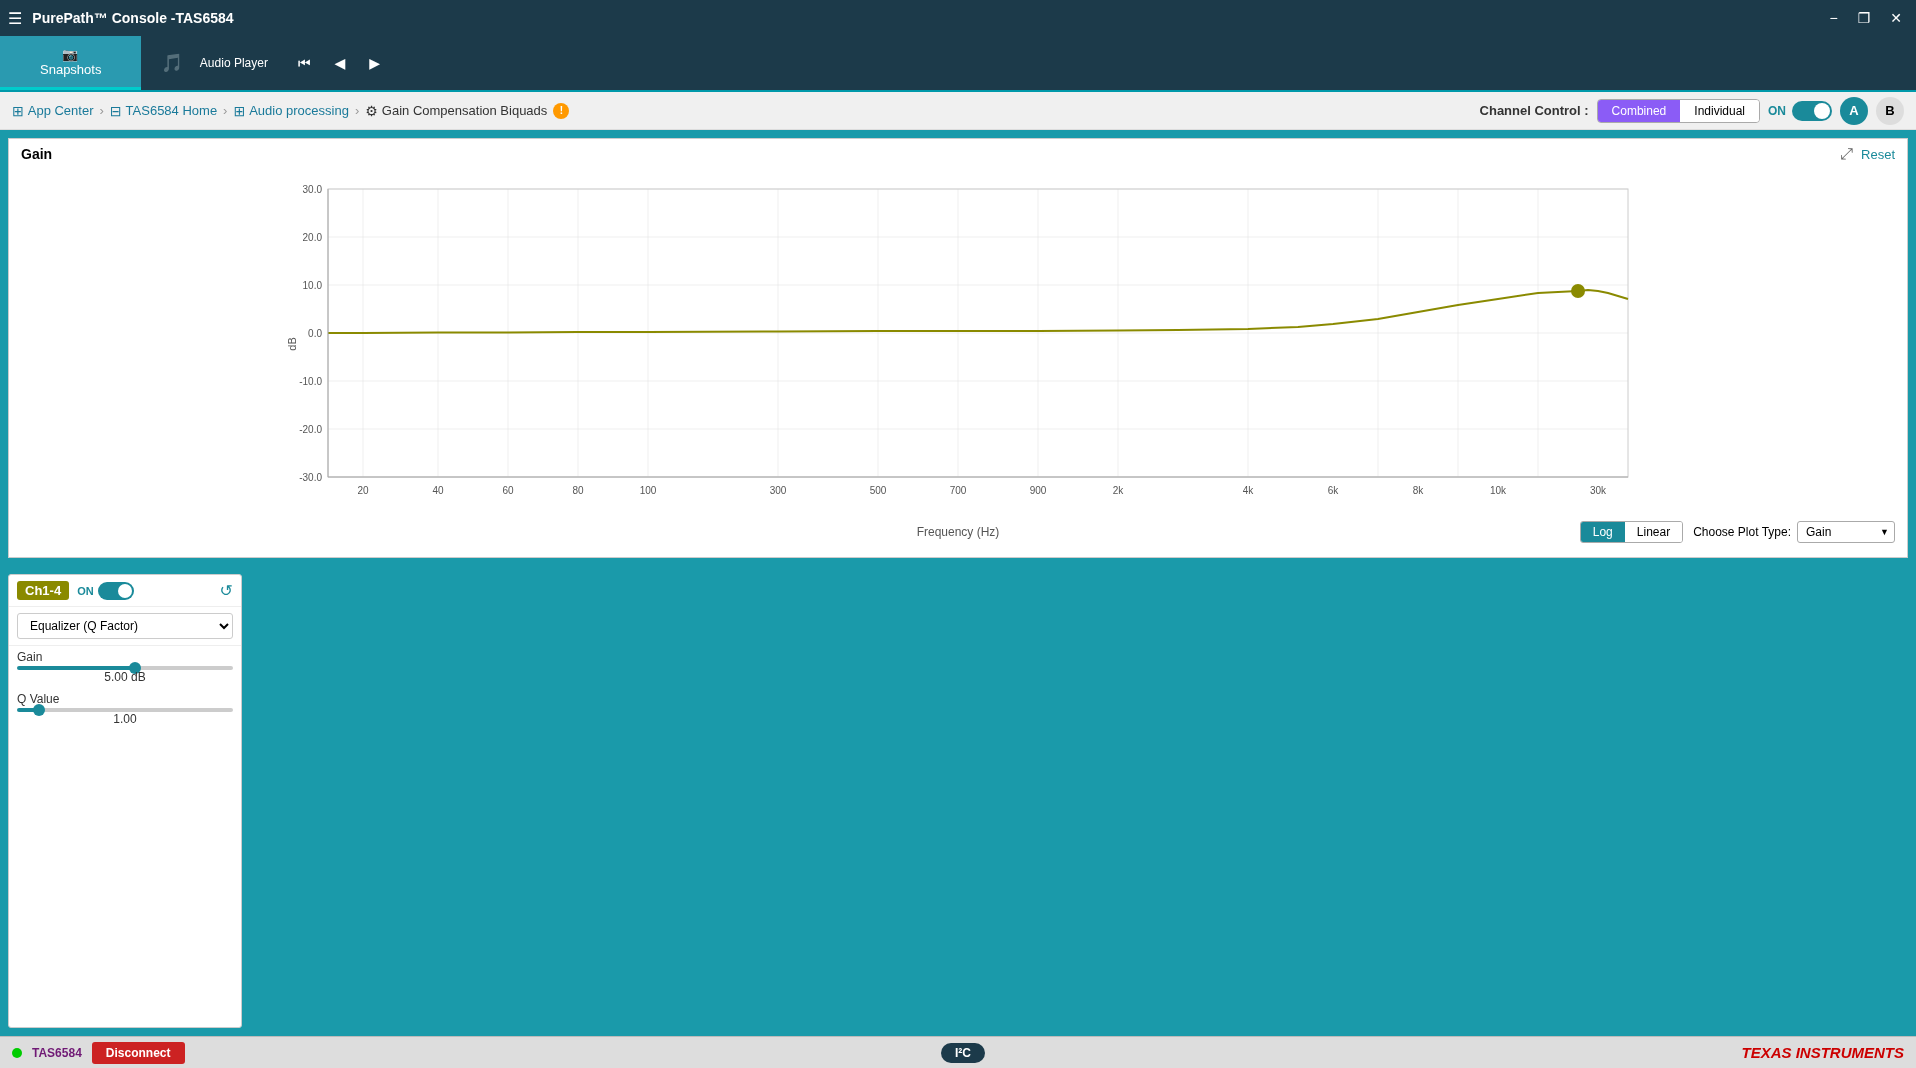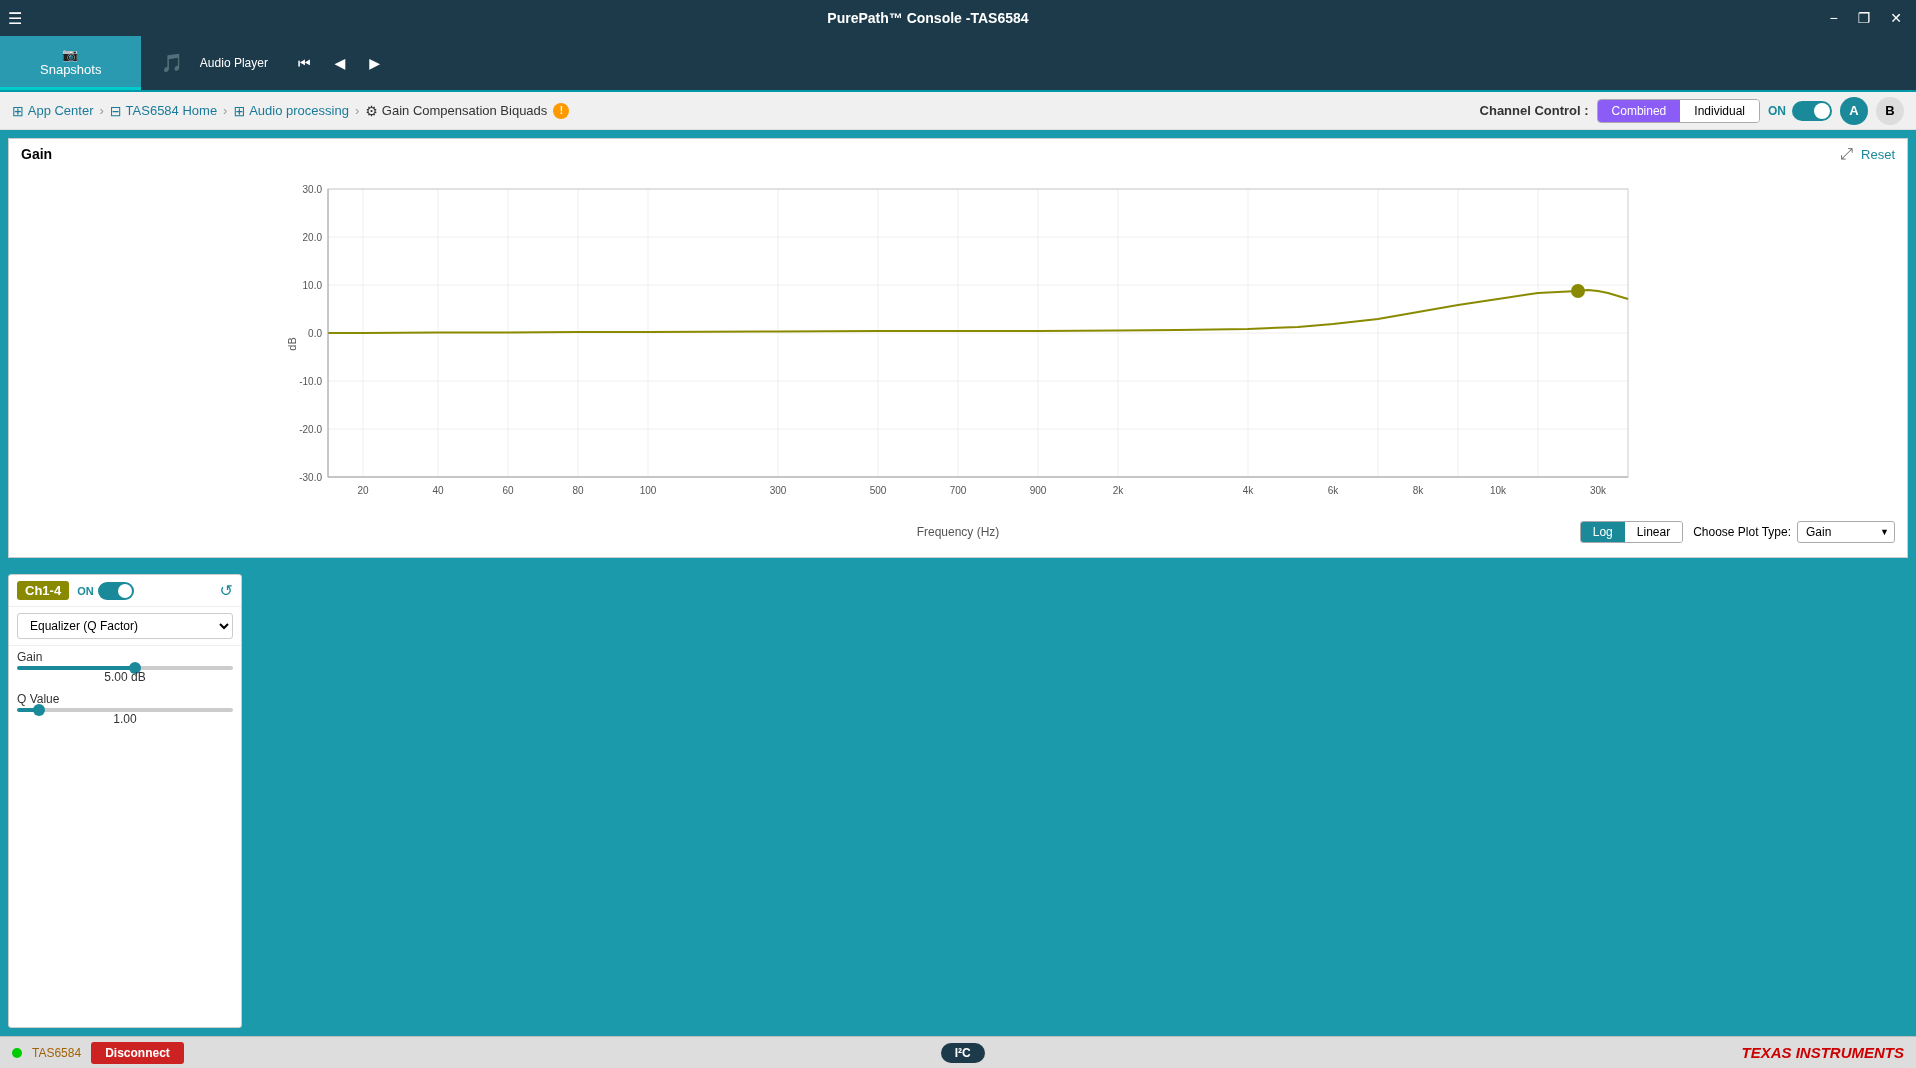--- a/index.html
+++ b/index.html
@@ -9,21 +9,21 @@
     .title-bar {
       background: #1c3a4a;
       height: 36px;
       display: flex;
       align-items: center;
       padding: 0 8px;
       color: white;
       position: relative;
     }
     .title-bar-menu { margin-right: 10px; cursor: pointer; font-size: 16px; }
-    .title-bar-title { font-size: 14px; font-weight: bold; flex: 1; text-align: center; }
+    .title-bar-title { font-size: 14px; font-weight: bold; flex: 1; }
     .title-bar-controls { display: flex; gap: 8px; }
     .title-bar-btn { color: white; cursor: pointer; font-size: 14px; background: none; border: none; padding: 2px 6px; }
 
     
     .toolbar {
       background: #1c3a4a;
       height: 56px;
       display: flex;
       align-items: stretch;
       border-bottom: 2px solid #0099aa;
@@ -264,21 +264,21 @@
       background: #ddd;
       height: 32px;
       display: flex;
       align-items: center;
       padding: 0 12px;
       justify-content: space-between;
       border-top: 1px solid #bbb;
     }
     .status-left { display: flex; align-items: center; gap: 10px; }
     .status-dot { width: 10px; height: 10px; border-radius: 50%; background: #0c0; }
-    .status-device { font-size: 12px; color: #a16207; font-weight: normal; }
+    .status-device { font-size: 12px; color: #701a75; font-weight: bold; }
     .disconnect-btn {
       background: #cc2222;
       color: white;
       border: none;
       padding: 4px 14px;
       border-radius: 3px;
       font-size: 12px;
       cursor: pointer;
       font-weight: bold;
     }

